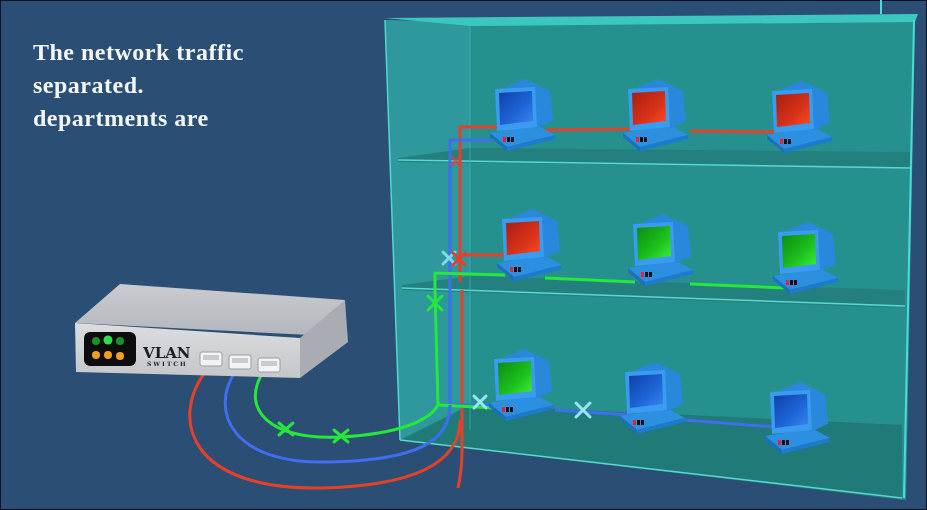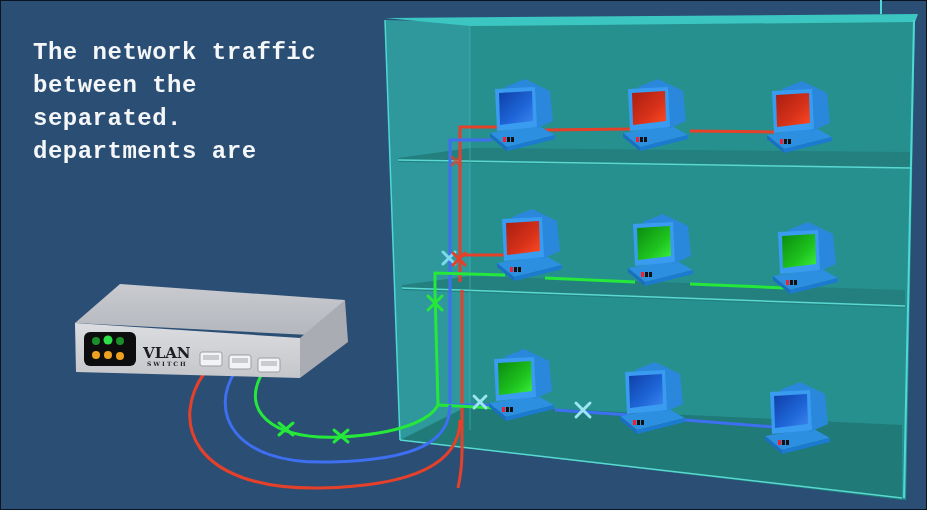--- a/index.html
+++ b/index.html
@@ -1,29 +1,28 @@
 <!DOCTYPE html>
 <html><head>
 <meta charset="utf-8">
 <style>
   html, body { margin:0; padding:0; }
   body { width:927px; height:510px; background:#2b4e75; overflow:hidden; position:relative; font-family:"DejaVu Sans", sans-serif; }
   .frame { position:absolute; left:0; top:0; width:925px; height:508px; border:1px solid #0b1420; box-sizing:content-box; }
-  .caption { position:absolute; left:33px; top:36px; width:300px; color:#f4f6f8; font-family:Liberation Mono, monospace; font-weight:bold; font-size:24px; line-height:33px; letter-spacing:0.5px; }
+  .caption { position:absolute; left:33px; top:36px; width:300px; color:#f4f6f8; font-family:Liberation Serif, serif; font-weight:bold; font-size:24px; line-height:33px; letter-spacing:0.5px; }
   .caption span { display:block; white-space:nowrap; }
   svg.scene { position:absolute; left:0; top:0; }
 </style>
 </head>
 <body>
 
 <div class="frame"></div>
 
 <div class="caption">
   <span>The network traffic</span>
-  <span>between the</span>
   <span>separated.</span>
   <span>departments are</span>
 </div>
 
 <svg class="scene" width="927" height="510" viewBox="0 0 927 510">
   <defs>
     <linearGradient id="gBlue" x1="0" y1="0" x2="1" y2="1">
       <stop offset="0" stop-color="#0e3fa8"></stop>
         <stop offset="0.6" stop-color="#1f66d8"></stop>
         <stop offset="1" stop-color="#3b86ee"></stop>

